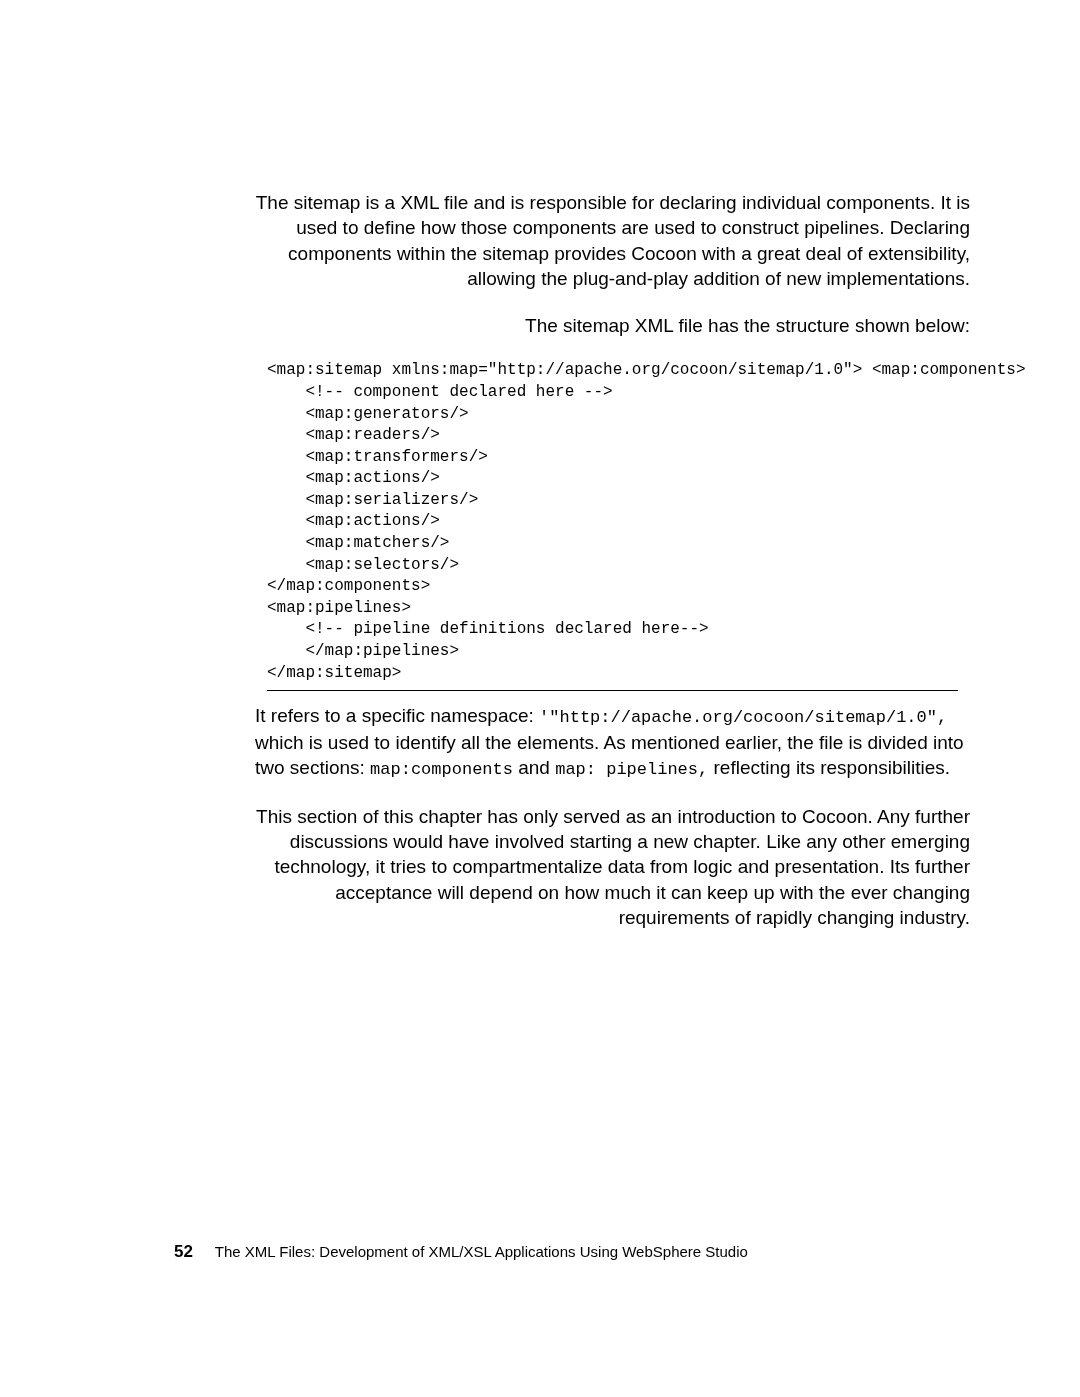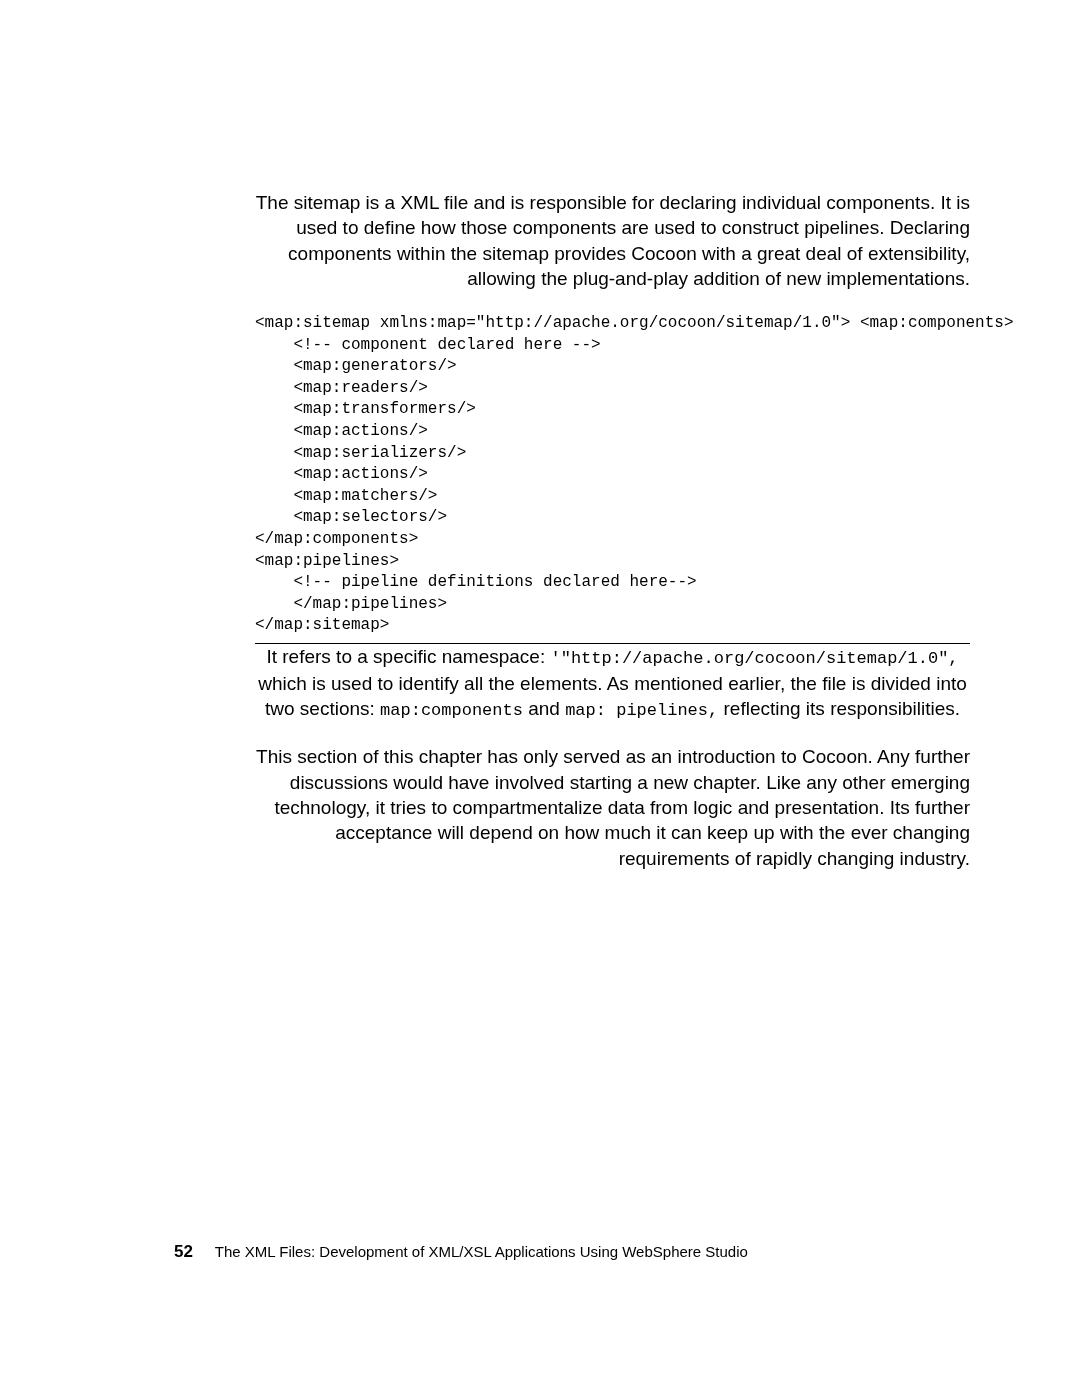--- a/index.html
+++ b/index.html
@@ -26,32 +26,31 @@
   .example-caption {
     font-style: italic;
     font-size: 17px;
     margin: 0 0 16px 0;
   }
   .code-block {
     font-family: "Courier New", Courier, monospace;
     font-size: 16px;
     line-height: 1.35;
     white-space: pre;
-    margin: 0;
+    margin: 12px;
     padding: 0 0 6px 0;
     border-bottom: 1.5px solid #000;
   }
   .after-rule {
     margin-top: 28px;
   }
   .mixed {
     font-size: 19px;
     line-height: 1.33;
     margin: 0 0 22px 0;
-    text-align: center;
   }
   .mono-inline {
     font-family: "Courier New", Courier, monospace;
     font-size: 17px;
   }
   .footer {
     position: absolute;
     left: 174px;
     bottom: 135px;
     font-size: 15px;
@@ -62,20 +61,21 @@
     margin-right: 18px;
   }
 </style>
 </head>
 <body>
 
 <div class="page">
 
   <p class="body-text">The sitemap is a XML file and is responsible for declaring individual components. It is used to define how those components are used to construct pipelines. Declaring components within the sitemap provides Cocoon with a great deal of extensibility, allowing the plug-and-play addition of new implementations.</p>
 
+  <p class="body-text">The sitemap XML file has the structure shown below:</p>
 
 
   <pre class="code-block">&lt;map:sitemap xmlns:map="http://apache.org/cocoon/sitemap/1.0"&gt; &lt;map:components&gt;
     &lt;!-- component declared here --&gt;
     &lt;map:generators/&gt;
     &lt;map:readers/&gt;
     &lt;map:transformers/&gt;
     &lt;map:actions/&gt;
     &lt;map:serializers/&gt;
     &lt;map:actions/&gt;

